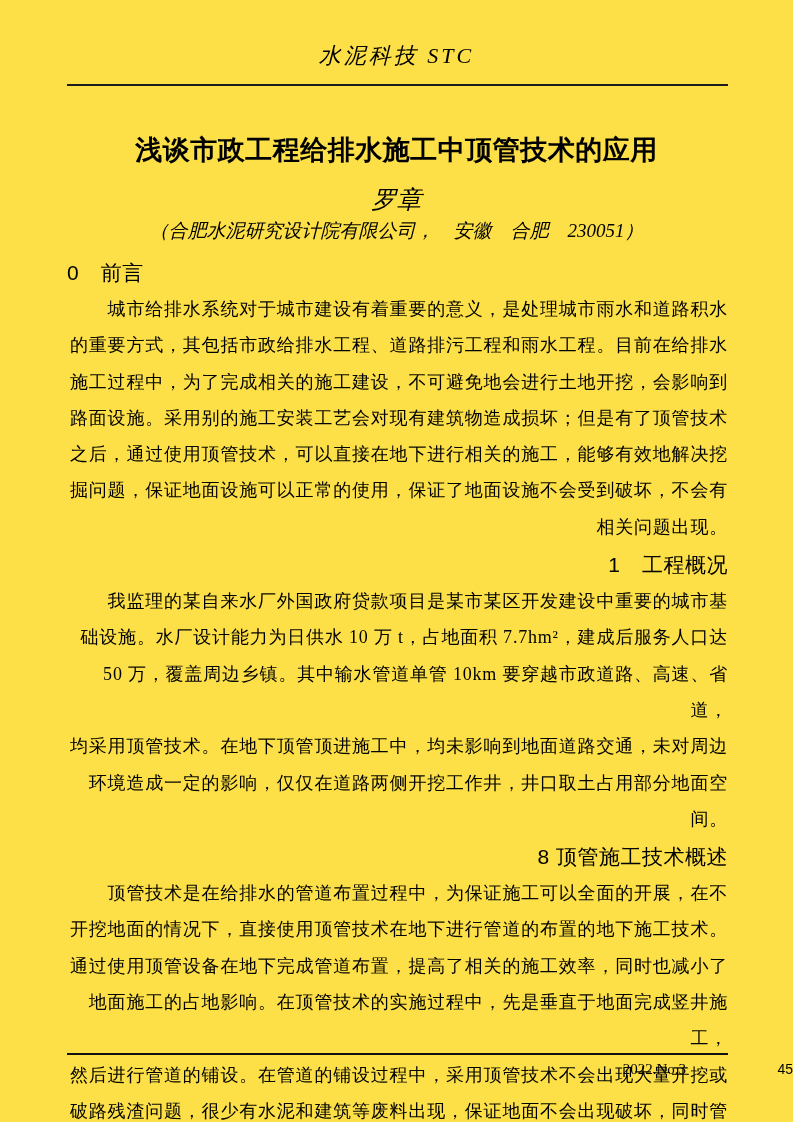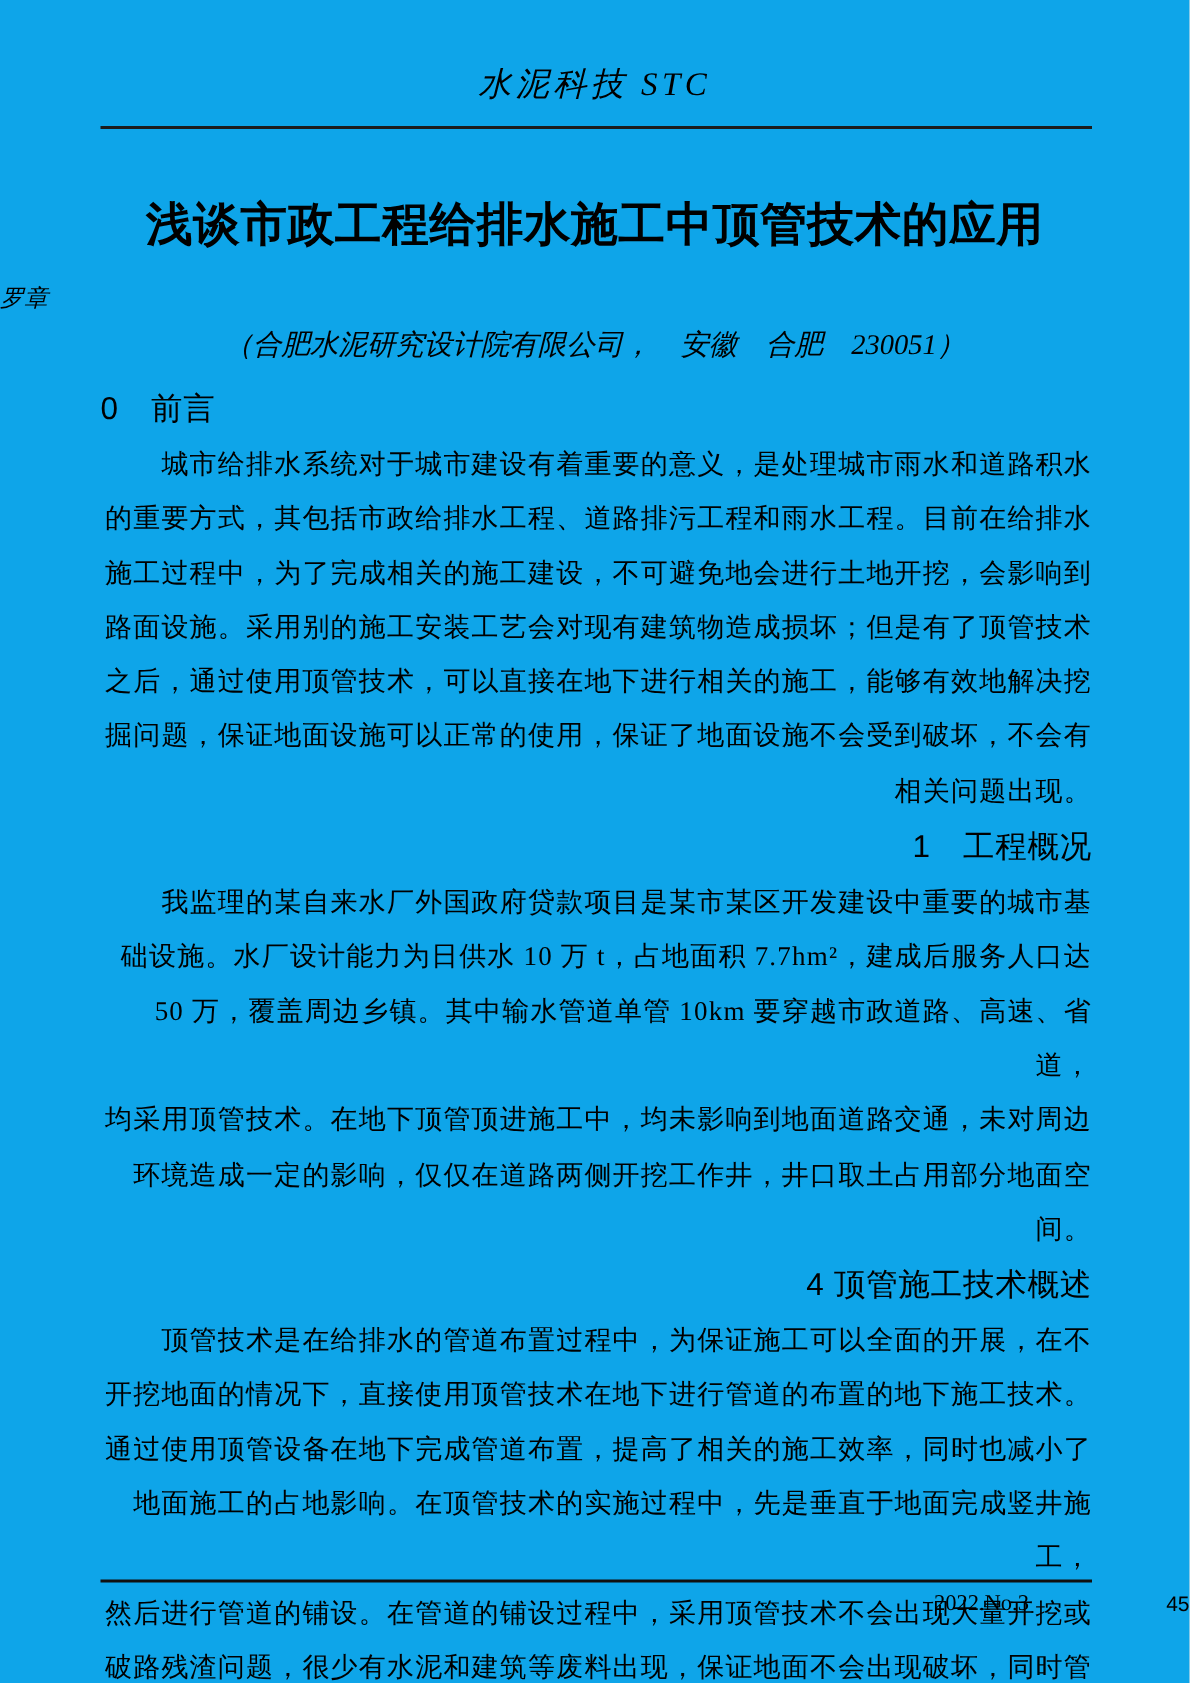--- a/index.html
+++ b/index.html
@@ -1,20 +1,20 @@
 <!DOCTYPE html>
 <html><head>
 <meta charset="utf-8">
 <style>
   html,body { margin:0; padding:0; background:#e8e8e8; }
   .page {
     position:relative;
     width:793px; height:1122px;
     margin:0 auto;
-    background:#0ea5e9;
+    background:#fde047;
     color:#000;
     font-family:"Liberation Serif", serif;
     overflow:hidden;
   }
   .running-head {
     position:absolute; top:42px; left:0; width:100%;
     text-align:center;
     font-size:22px; line-height:28px;
     font-style:italic;
     letter-spacing:3px;
@@ -23,26 +23,27 @@
   .head-rule {
     position:absolute; top:84px; left:67px; width:661px;
     border-top:2px solid #1c1c1c;
   }
   .article-title {
     position:absolute; top:130px; left:0; width:100%;
     margin:0;
     text-align:center;
     font-family:"Liberation Sans", sans-serif;
     font-weight:700;
-    font-size:31px; line-height:40px;
+    font-size:27px; line-height:40px;
     letter-spacing:0.5px;
   }
   .author {
     position:absolute; top:188px; left:0; width:100%;
-    font-size:16px; line-height:24px;
+    text-align:center;
+    font-size:25px; line-height:24px;
     font-style:italic;
   }
   .affiliation {
     position:absolute; top:218px; left:0; width:100%;
     text-align:center;
     font-size:19px; line-height:26px;
     font-style:italic;
   }
   .main {
     position:absolute; top:255px; left:67px; width:661px;
@@ -102,21 +103,21 @@
 掘问题，保证地面设施可以正常的使用，保证了地面设施不会受到破坏，不会有
 相关问题出现。</p>
 
     <h2 class="sec-heading gap">1　工程概况</h2>
     <p class="body-para">我监理的某自来水厂外国政府贷款项目是某市某区开发建设中重要的城市基
 础设施。水厂设计能力为日供水 10 万 t，占地面积 7.7hm²，建成后服务人口达
 50 万，覆盖周边乡镇。其中输水管道单管 10km 要穿越市政道路、高速、省道，
 均采用顶管技术。在地下顶管顶进施工中，均未影响到地面道路交通，未对周边
 环境造成一定的影响，仅仅在道路两侧开挖工作井，井口取土占用部分地面空间。</p>
 
-    <h2 class="sec-heading gap">4 顶管施工技术概述</h2>
+    <h2 class="sec-heading gap">8 顶管施工技术概述</h2>
     <p class="body-para">顶管技术是在给排水的管道布置过程中，为保证施工可以全面的开展，在不
 开挖地面的情况下，直接使用顶管技术在地下进行管道的布置的地下施工技术。
 通过使用顶管设备在地下完成管道布置，提高了相关的施工效率，同时也减小了
 地面施工的占地影响。在顶管技术的实施过程中，先是垂直于地面完成竖井施工，
 然后进行管道的铺设。在管道的铺设过程中，采用顶管技术不会出现大量开挖或
 破路残渣问题，很少有水泥和建筑等废料出现，保证地面不会出现破坏，同时管</p>
   </div>
 
   <div class="foot-rule"></div>
   <div class="page-number">45</div>

